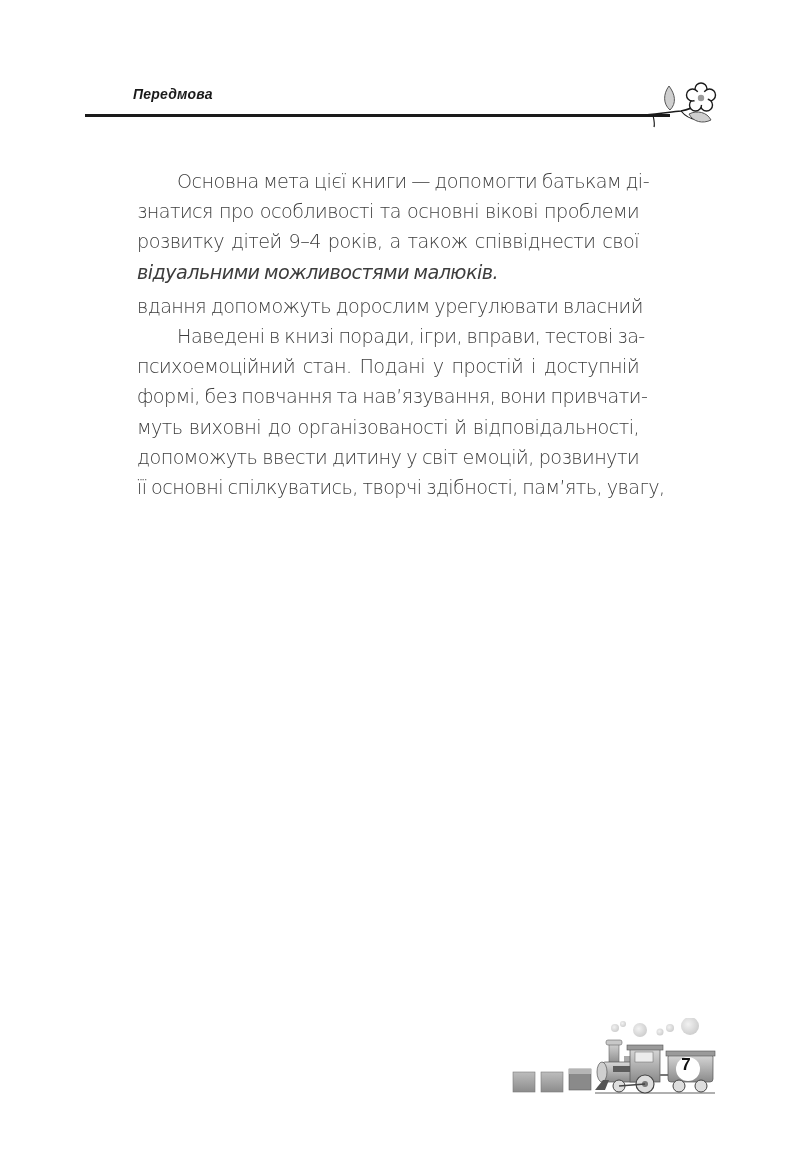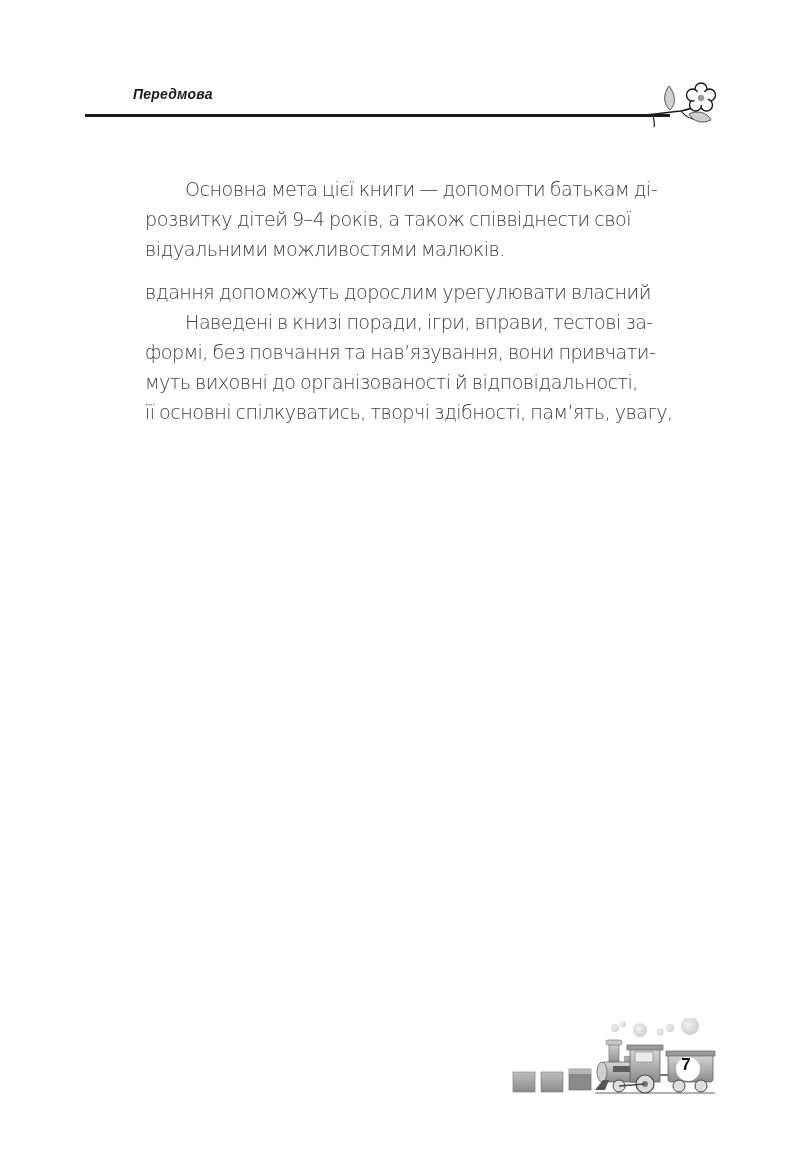--- a/index.html
+++ b/index.html
@@ -51,31 +51,31 @@
       position: absolute;
       left: 133px;
       top: 163px;
       width: 510px;
       font-family: "DejaVu Sans", sans-serif;
       font-size: 19.2px;
       line-height: 30.2px;
       color: #3d3d3d;
       font-weight: 300;
     }
-    .para { margin: 12px; }
+    .para { margin: 4px; }
     .line {
       display: block;
       white-space: nowrap;
       text-align: justify;
       text-align-last: justify;
       letter-spacing: -0.55px;
       word-spacing: -1px;
     }
     .line.first { padding-left: 40px; }
-    .line.last { text-align-last: left; }
+    .line.last { text-align-last: left; font-style: italic; }
     .train {
       position: absolute;
       left: 505px;
       top: 1018px;
       width: 215px;
       height: 80px;
     }
     .page-number {
       position: absolute;
       left: 676px;
@@ -113,28 +113,31 @@
       <circle cx="-5.5" cy="7" r="6" fill="#fff" stroke="#1a1a1a" stroke-width="1.4"></circle>
       <circle cx="-8.5" cy="-3" r="6" fill="#fff" stroke="#1a1a1a" stroke-width="1.4"></circle>
       <circle cx="0" cy="0" r="7" fill="#fff"></circle>
       <circle cx="0" cy="0" r="3.2" fill="#9a9a9a"></circle>
     </g>
   </svg>
 
   <div class="body-text">
     <p class="para">
       <span class="line first">Основна мета цієї книги — допомогти батькам ді-</span>
+      <span class="line">знатися про особливості та основні вікові проблеми</span>
       <span class="line">розвитку дітей 9–4 років, а також співвіднести свої</span>
       <span class="line last">відуальними можливостями малюків.</span>
     </p>
     <p class="para">
       <span class="line">вдання допоможуть дорослим урегулювати власний</span>
       <span class="line first">Наведені в книзі поради, ігри, вправи, тестові за-</span>
+      <span class="line">психоемоційний стан. Подані у простій і доступній</span>
       <span class="line">формі, без повчання та нав’язування, вони привчати-</span>
       <span class="line">муть виховні до організованості й відповідальності,</span>
+      <span class="line">допоможуть ввести дитину у світ емоцій, розвинути</span>
       <span class="line">її основні спілкуватись, творчі здібності, пам’ять, увагу,</span>
     </p>
   </div>
 
   <svg class="train" viewBox="0 0 215 80">
     <defs>
       <linearGradient id="gBox" x1="0" y1="0" x2="0" y2="1">
         <stop offset="0" stop-color="#bdbdbd"></stop>
         <stop offset="1" stop-color="#8c8c8c"></stop>
       </linearGradient>

